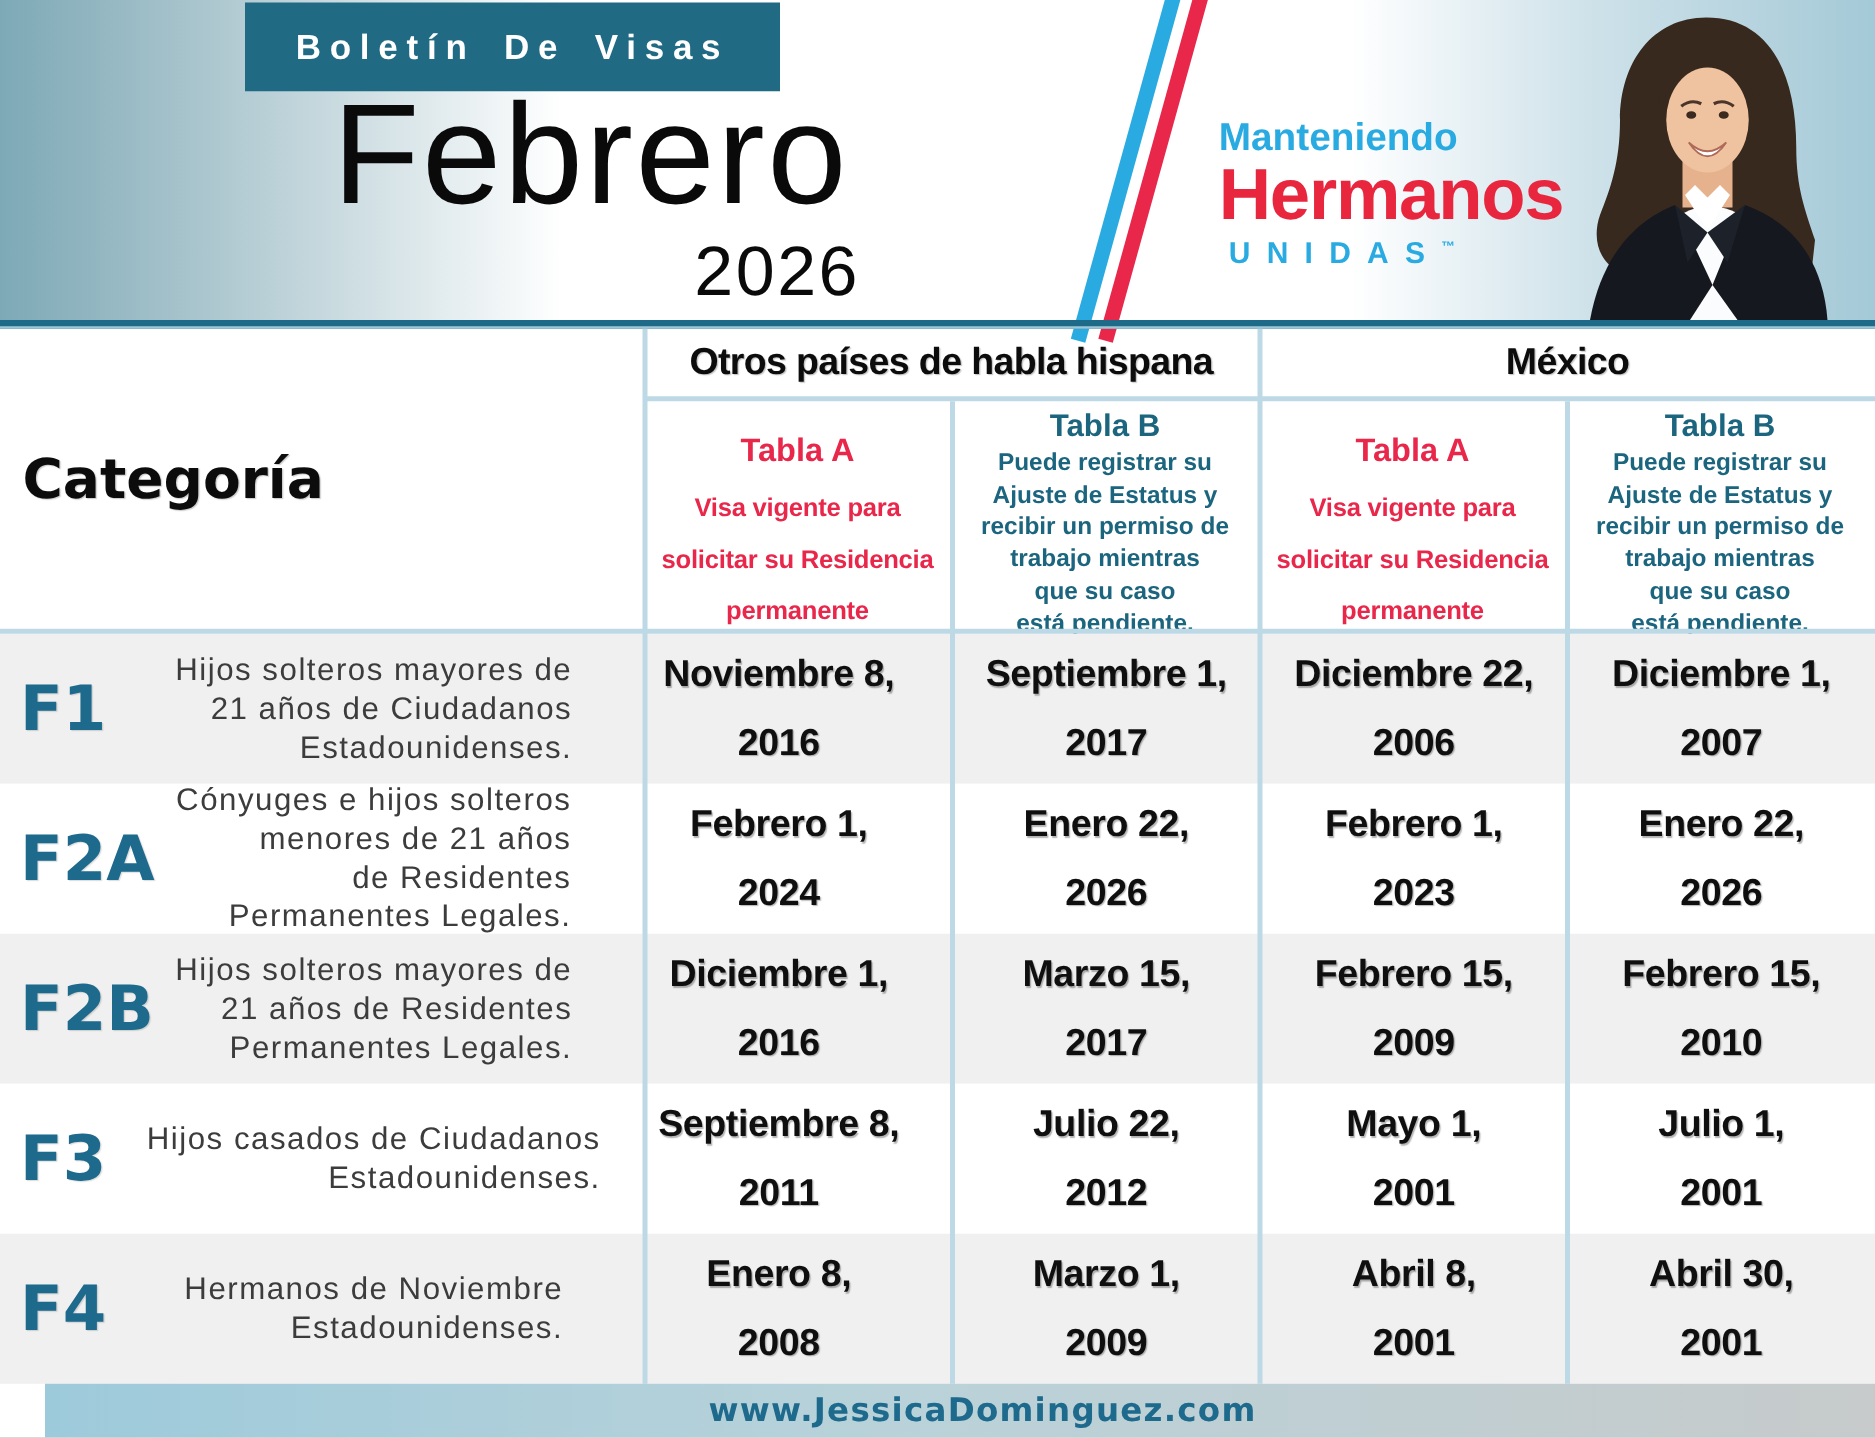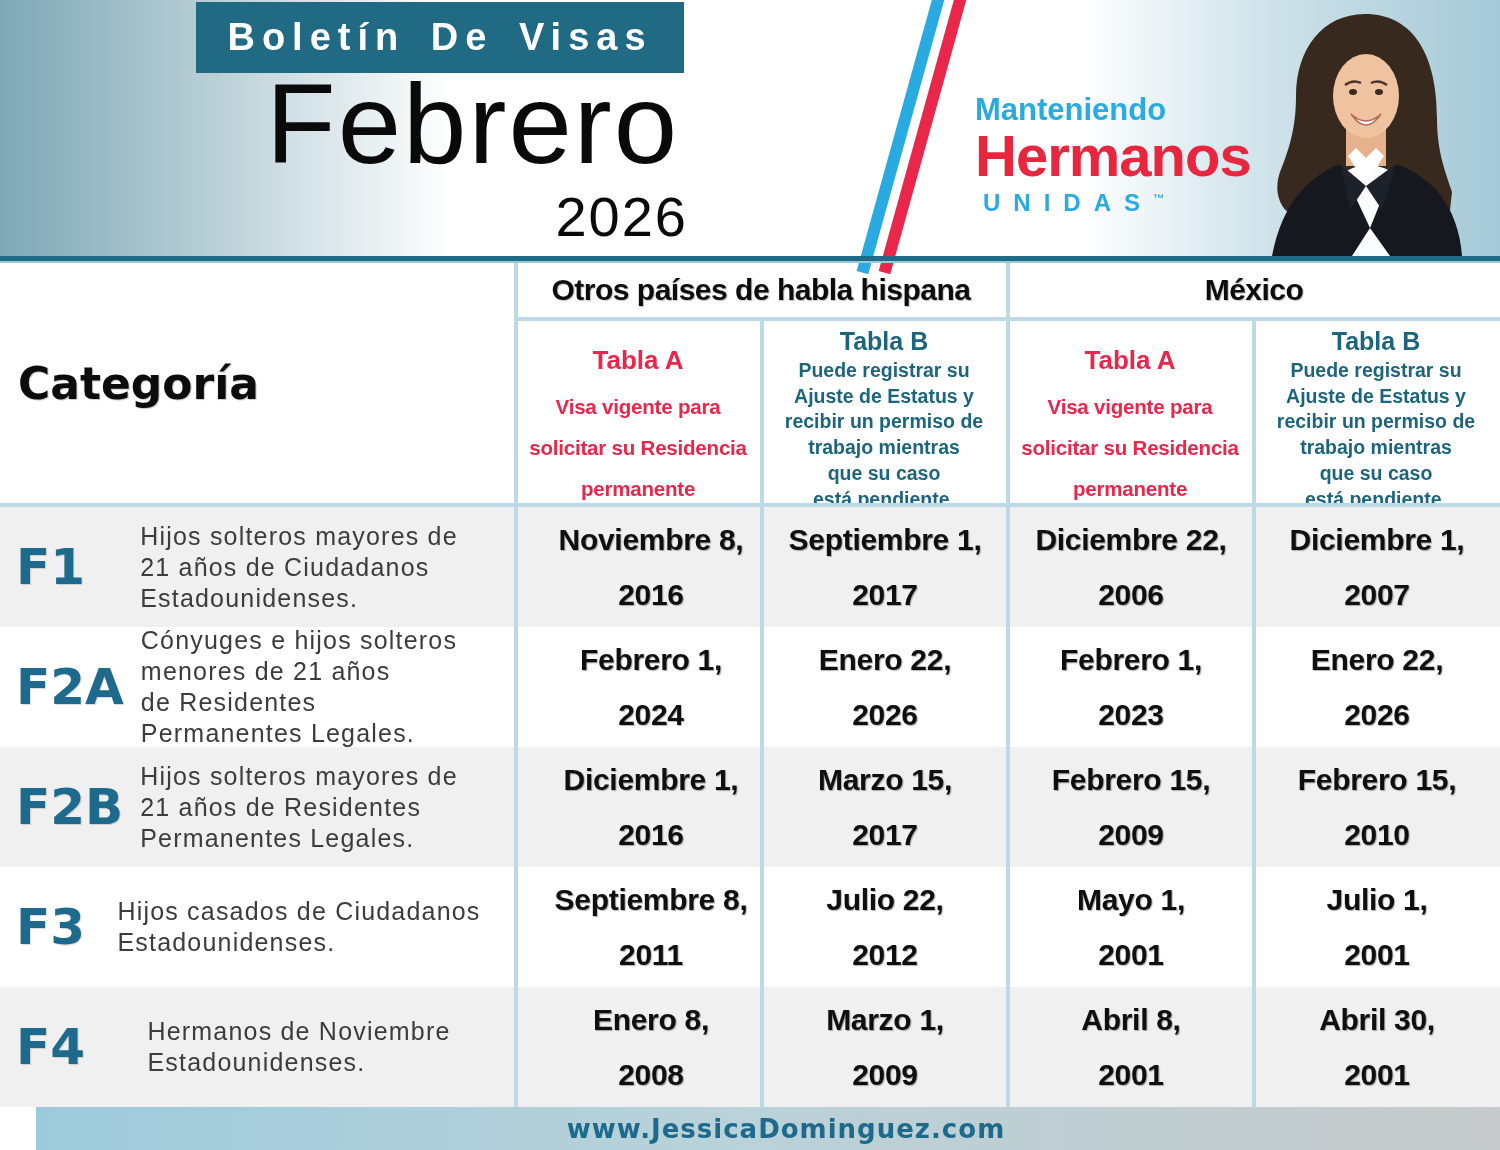--- a/index.html
+++ b/index.html
@@ -11,23 +11,23 @@
   
   .hdr{
     position:absolute; left:0; top:0; width:1500px; height:256px;
     background:linear-gradient(to right,#7da9b6 0%, #a7c3cc 10%, #ffffff 30%, #ffffff 100%);
   }
   .hdr-divider{
     position:absolute; left:0; top:256px; width:1500px; height:7px;
     background:#1d6b89; border-bottom:2px solid #9ec7d6;
   }
   .hdr-badge{
-    position:absolute; left:196px; top:2px; width:488px; height:71px;
+    position:absolute; left:196px; top:2px; width:428px; height:71px;
     background:#206a84; display:flex; align-items:center; justify-content:center;
-    color:#ffffff; font-weight:bold; font-size:38px; letter-spacing:7px; word-spacing:8px;
+    color:#ffffff; font-weight:bold; font-size:28px; letter-spacing:7px; word-spacing:8px;
     font-family:"Liberation Sans", sans-serif;
   }
   .hdr-month{
     position:absolute; left:266px; top:64px; font-size:114px; line-height:1.05;
     color:#0a0a0a; font-weight:400; letter-spacing:2px; font-family:"Liberation Sans", sans-serif;
   }
   .hdr-year{
     position:absolute; left:470px; top:184px; width:218px; text-align:right;
     font-size:56px; color:#0a0a0a; letter-spacing:2px; font-family:"Liberation Sans", sans-serif;
   }
@@ -76,30 +76,30 @@
   .row{ position:absolute; left:0; width:1500px; height:120px; }
   .row.gray{ background:#f0f0f1; } .row.white{ background:#ffffff; }
   .r0{ top:507px; } .r1{ top:627px; } .r2{ top:747px;padding-left:16px; } .r3{ top:867px; } .r4{ top:987px; }
   .code{
     position:absolute; left:16px; top:50%; transform:translateY(-50%);
     font-family:"DejaVu Sans", sans-serif; font-weight:bold; font-size:50px; color:#1d6a8d;
     text-shadow:1px 1px 1px rgba(0,0,0,.15);
   }
   .desc{
     position:absolute; left:88px; right:990px; top:0; height:100%;
-    display:flex; align-items:center; justify-content:center; text-align:left;
+    display:flex; align-items:center; justify-content:center; text-align:right;
     font-size:25px; color:#3c3c3c; letter-spacing:1.2px; line-height:1.24; white-space:pre-line;
   }
   .date{
     position:absolute; top:0; height:100%; width:246px;
     display:flex; align-items:center; justify-content:center; text-align:center;
     font-weight:bold; font-size:30px; color:#0f0f0f; line-height:1.85; white-space:pre-line;
     letter-spacing:-0.3px; text-shadow:1px 1px 1px rgba(0,0,0,.3);
   }
-  .d0{ left:528px; } .d1{ left:762px; } .d2{ left:1008px; } .d3{ left:1254px; }
+  .d0{ left:500px; } .d1{ left:762px; } .d2{ left:1008px; } .d3{ left:1254px; }
   
   .vline{ position:absolute; width:4px; background:#bdd9e5; }
   .v1{ left:514px; top:263px; height:844px; }
   .v2{ left:760px; top:321px; height:786px; }
   .v3{ left:1006px; top:263px; height:844px; }
   .v4{ left:1252px; top:321px; height:786px; }
   .hline{ position:absolute; height:4px; background:#bdd9e5; }
   .h1{ left:516px; top:317px; width:984px; }
   .h2{ left:0; top:503px; width:1500px; }
   

